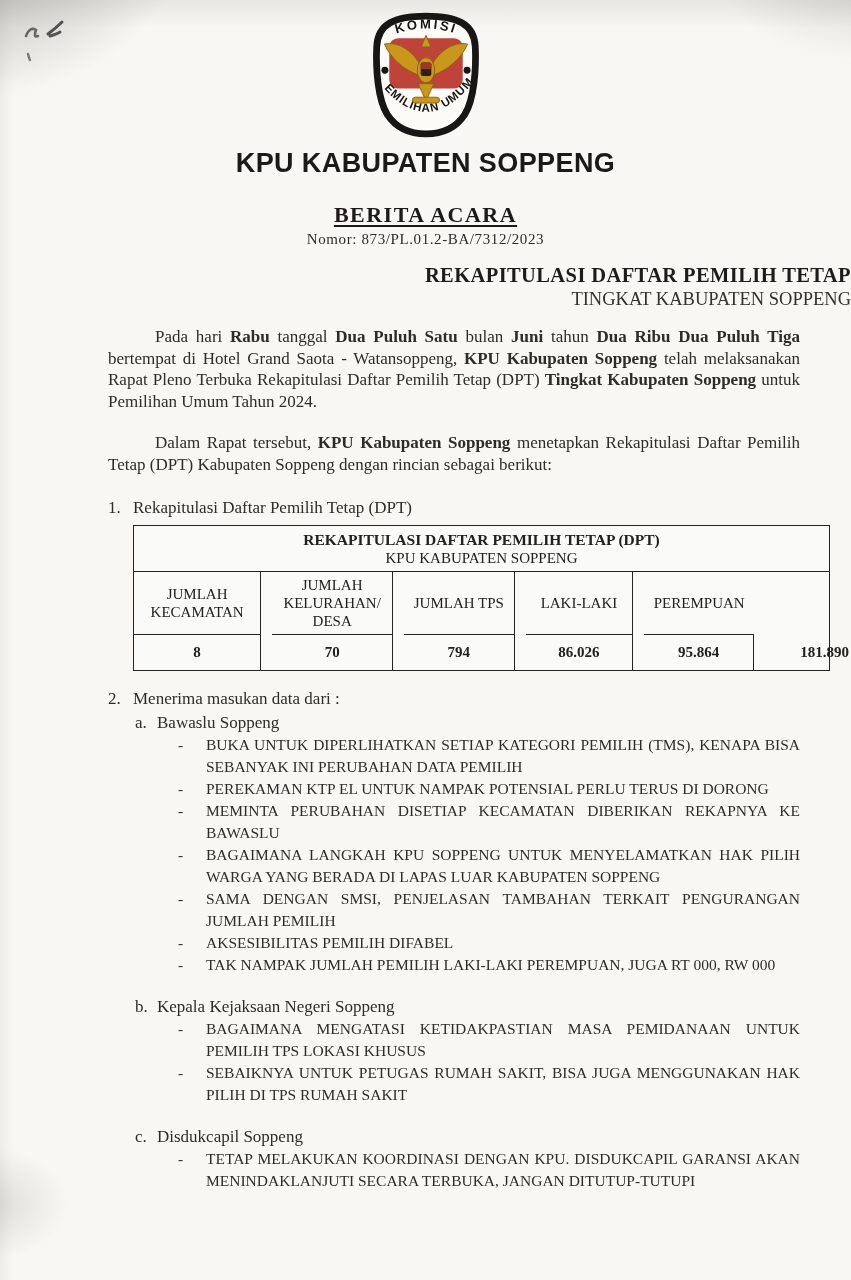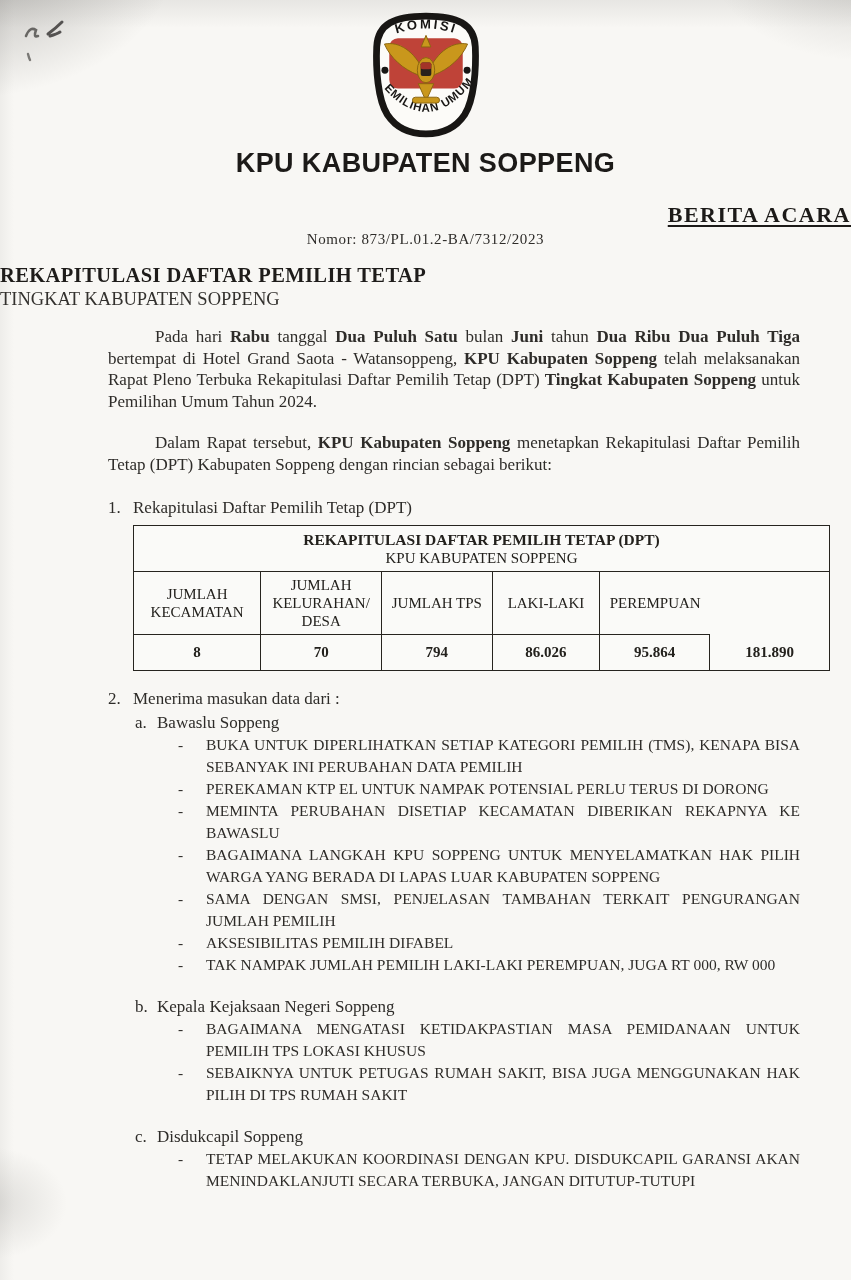--- a/index.html
+++ b/index.html
@@ -20,47 +20,47 @@
       #f8f7f4;
   }
   .scribble { position:absolute; left:14px; top:6px; }
   .header-logo { display:block; margin:12px auto 0; }
   .org-name {
     margin-top:10px; text-align:center;
     font-family:"Liberation Sans", sans-serif;
     font-weight:bold; font-size:27px; letter-spacing:0.4px; color:#1c1a18;
   }
   .doc-type {
-    margin-top:23px; text-align:right;
+    margin-top:23px; text-align:center;
     font-weight:bold; font-size:22px; letter-spacing:1.5px; color:#1c1a18;
     text-decoration:underline; text-decoration-thickness:2.4px; text-underline-offset:3px;
   }
   .doc-number { margin-top:3px; text-align:center; font-size:15px; letter-spacing:0.6px; }
-  .doc-title { margin-top:14px; text-align:left; }
+  .doc-title { margin-top:14px; text-align:right; }
   .doc-title .t1 { font-weight:bold; font-size:20.5px; letter-spacing:0.4px; line-height:26px; color:#1e1c1a; }
   .doc-title .t2, .doc-title .t3 { font-size:18.5px; line-height:23px; color:#33312e; }
   .content { margin:14px 51px 0 108px; }
   p.para {
     margin-top:20px; font-size:17px; line-height:21.5px;
     text-align:justify; text-indent:47px;
   }
   p.para:first-child { margin-top:15px; }
   .b { font-weight:bold; }
   .num-item { display:flex; margin-top:22px; font-size:17px; line-height:22px; }
   .num-item .num { width:25px; flex:none; }
   .dpt-table {
     margin:6px 0 0 25px; width:697px;
     border:1.6px solid #26241f;
     background:rgba(255,255,255,0.35);
     color:#23211d;
   }
   .tbl-title { border-bottom:1.6px solid #26241f; text-align:center; padding:4px 2px 3px; }
   .tbl-title .tt1 { font-weight:bold; font-size:15.5px; line-height:19px; }
   .tbl-title .tt2 { font-size:15px; line-height:19px; }
-  .tbl-grid { display:grid; grid-template-columns:18.3% 17.4% 15.9% 15.5% 15.8% 17.1%; }
+  .tbl-grid { display:grid; grid-template-columns:18.3% 17.4% 15.9% 15.5% 15.8% 17.1%;gap:11px; }
   .cell {
     border-right:1.6px solid #26241f;
     display:flex; align-items:center; justify-content:center; text-align:center;
   }
   .cell:last-child { border-right:none; }
   .tbl-head .cell { border-bottom:1.6px solid #26241f; font-size:15px; line-height:18px; min-height:62px; padding:4px 6px; }
   .tbl-data .cell { font-weight:bold; font-size:15px; min-height:35px; padding:7px 2px; }
   .sec2 { margin-top:17px; }
   .subsection { margin-left:27px; margin-top:2px; }
   .subsection.gap { margin-top:20px; }

